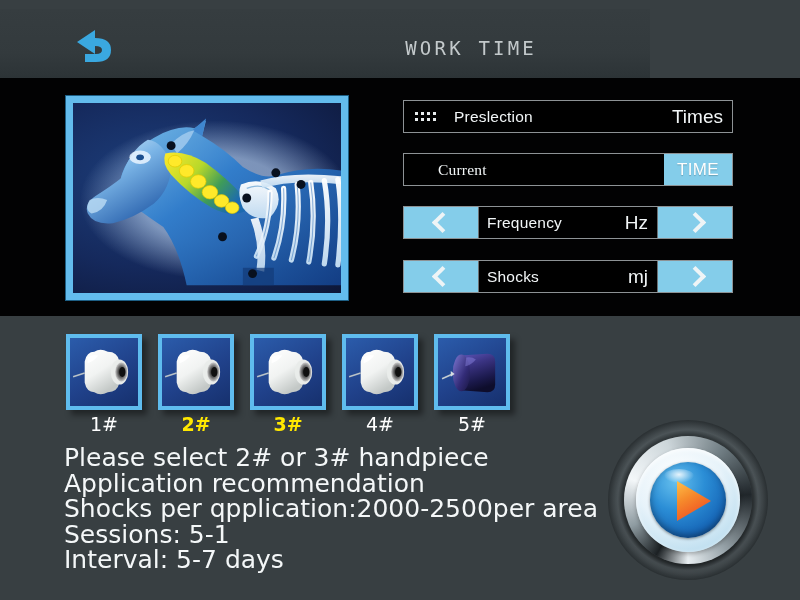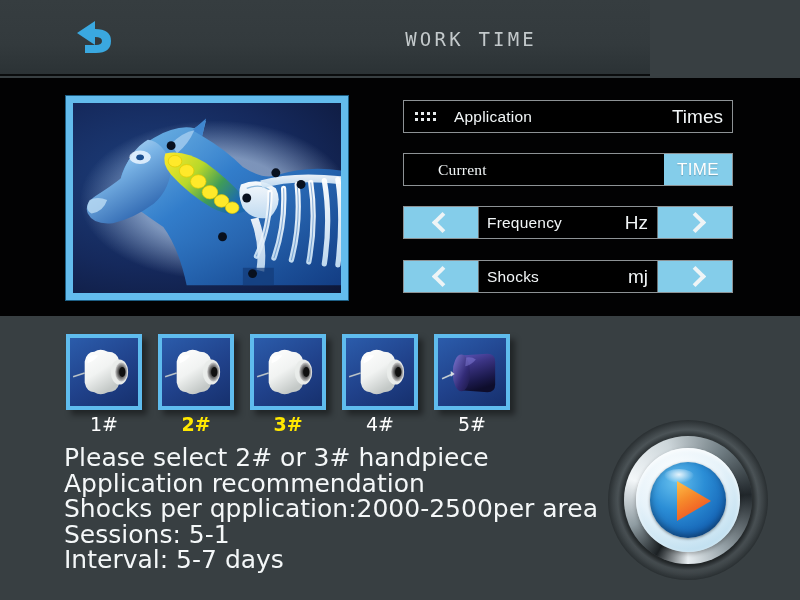--- a/index.html
+++ b/index.html
@@ -12,21 +12,21 @@
 
   body {
     background: #383f42;
     font-family: "Liberation Sans", sans-serif;
     position: relative;
   }
 
   
   #header {
     position: absolute;
-    left: 0; top: 0;
+    left: 0; top: 9px;
     width: 650px; height: 76px;
     background: linear-gradient(180deg, #363d40 0%, #333a3d 60%, #2b3235 100%);
     border-bottom: 2px solid #0a0c0d;
   }
 
   #back-button {
     position: absolute;
     left: 60px; top: 12px;
     width: 72px; height: 54px;
     cursor: pointer;
@@ -410,21 +410,21 @@
         <i></i>
         <i></i>
         <i></i>
         <i></i>
         <i></i>
         <i></i>
         <i></i>
         <i></i>
       </div>
   </div>
-  <div class="ctrl-label">Application</div>
+  <div class="ctrl-label">Preslection</div>
   <div class="ctrl-value-slot"></div>
   <div class="ctrl-unit">Times</div>
 </div>
 
 <div class="ctrl-row" id="row-current">
   <div class="ctrl-label">Current</div>
   <div class="ctrl-value-slot"></div>
   <div id="reset-button">TIME</div>
 </div>
 

